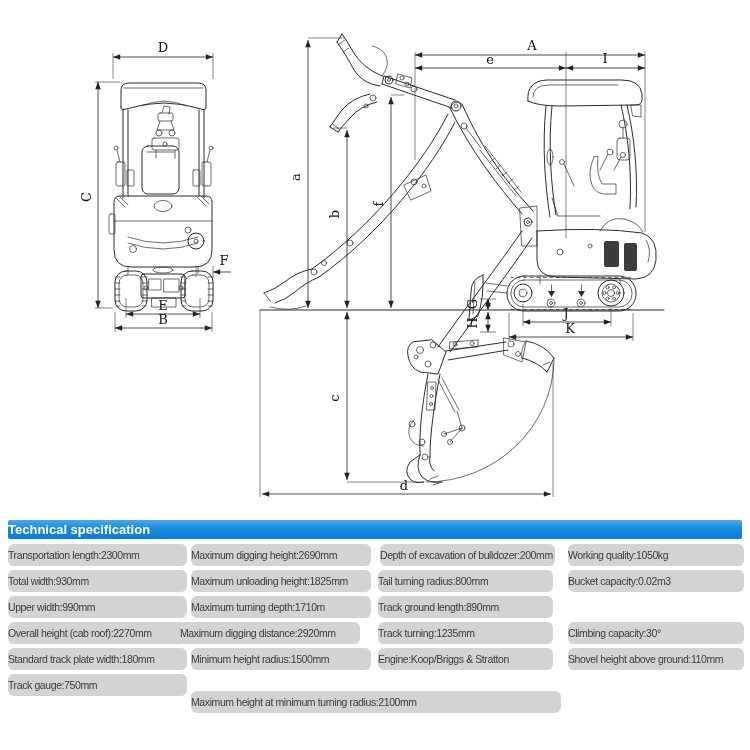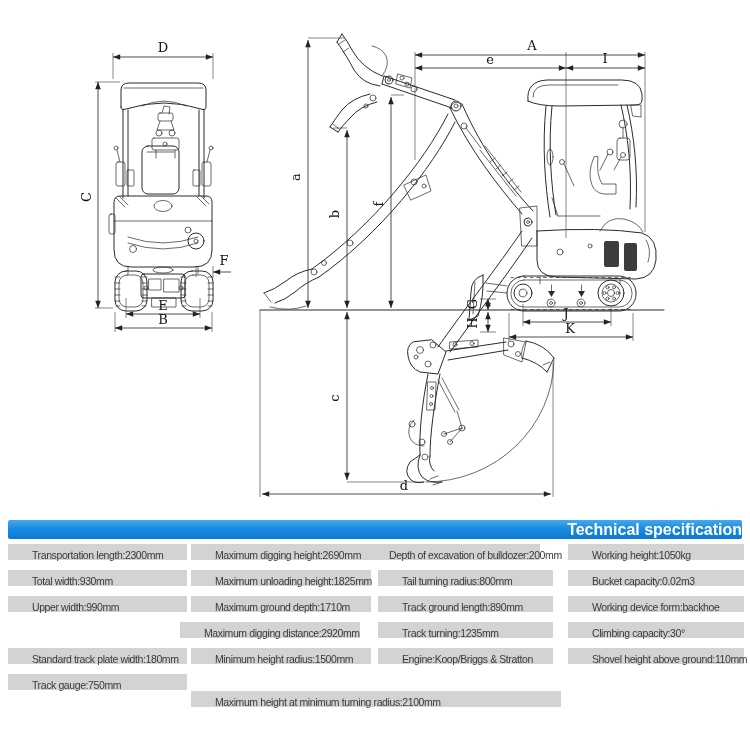--- a/index.html
+++ b/index.html
@@ -7,25 +7,25 @@
          font-family:"Liberation Sans",sans-serif;}
   svg text.lbl{font-family:"DejaVu Serif","Liberation Serif",serif;font-size:13px;fill:#111;}
   .art{stroke:#2b2b2b;stroke-width:1;fill:none;stroke-linecap:round;stroke-linejoin:round;}
   .art2{stroke:#2b2b2b;stroke-width:.7;fill:none;stroke-linecap:round;stroke-linejoin:round;}
   .dim{stroke:#222;stroke-width:.8;fill:none;}
   .ext{stroke:#333;stroke-width:.6;fill:none;}
   .fillc{fill:#2b2b2b;stroke:none;}
   .vent{fill:#3c3c3c;stroke:none;}
   .spec-header{position:absolute;left:8px;top:520px;width:734px;height:19px;
       background:linear-gradient(#45a9ef 0%,#1b8ade 45%,#0c78d3 100%);
-      border-radius:2px;color:#fff;font-weight:bold;font-size:16px;
-      text-align:right;line-height:19px;}
-  .cell{position:absolute;height:16px;line-height:22px;background:#d3d3d3;
-      color:#3a3a3a;font-size:10.5px;letter-spacing:-0.4px;padding-left:24px;
-      white-space:nowrap;box-sizing:border-box;}
+      border-radius:2px;color:#fff;font-weight:bold;font-size:13px;
+      text-align:left;line-height:19px;}
+  .cell{position:absolute;height:22px;line-height:22px;background:#d3d3d3;
+      color:#3a3a3a;font-size:10.5px;letter-spacing:-0.4px;padding-left:0;
+      white-space:nowrap;box-sizing:border-box;border-radius:6px;}
 </style>
 </head>
 <body>
 
 <div class="stage">
 
 <svg width="750" height="520" viewBox="0 0 750 520">
   <defs>
     <marker id="arw" viewBox="0 0 10 8" refX="9.5" refY="4" markerWidth="10" markerHeight="8" orient="auto-start-reverse">
       <path d="M0.5,0.5 L9.5,4 L0.5,7.5 Z" fill="#222"></path>
@@ -290,33 +290,33 @@
 </svg>
 
   
   <div class="spec-header">
     <span>Technical specification</span>
   </div>
 
   
   <div class="cell" style="left:8px;top:544px;width:179px">Transportation length:2300mm</div>
   <div class="cell" style="left:191px;top:544px;width:180px">Maximum digging height:2690mm</div>
-  <div class="cell" style="left:365px;top:544px;width:175px">Depth of excavation of bulldozer:200mm</div>
-  <div class="cell" style="left:568px;top:544px;width:176px">Working height:1050kg</div>
+  <div class="cell" style="left:380px;top:544px;width:175px">Depth of excavation of bulldozer:200mm</div>
+  <div class="cell" style="left:568px;top:544px;width:176px">Working quality:1050kg</div>
   
   <div class="cell" style="left:8px;top:570px;width:179px">Total width:930mm</div>
   <div class="cell" style="left:191px;top:570px;width:180px">Maximum unloading height:1825mm</div>
   <div class="cell" style="left:378px;top:570px;width:175px">Tail turning radius:800mm</div>
   <div class="cell" style="left:568px;top:570px;width:176px">Bucket capacity:0.02m3</div>
   
   <div class="cell" style="left:8px;top:596px;width:179px">Upper width:990mm</div>
-  <div class="cell" style="left:191px;top:596px;width:180px">Maximum ground depth:1710m</div>
+  <div class="cell" style="left:191px;top:596px;width:180px">Maximum turning depth:1710m</div>
   <div class="cell" style="left:378px;top:596px;width:175px">Track ground length:890mm</div>
-  <div class="cell" style="left:568px;top:596px;width:176px">Working device form:backhoe</div>
-  
+  
+  <div class="cell" style="left:8px;top:622px;width:179px">Overall height (cab roof):2270mm</div>
   <div class="cell" style="left:180px;top:622px;width:180px">Maximum digging distance:2920mm</div>
   <div class="cell" style="left:378px;top:622px;width:175px">Track turning:1235mm</div>
   <div class="cell" style="left:568px;top:622px;width:176px">Climbing capacity:30°</div>
   
   <div class="cell" style="left:8px;top:648px;width:179px">Standard track plate width:180mm</div>
   <div class="cell" style="left:191px;top:648px;width:180px">Minimum height radius:1500mm</div>
   <div class="cell" style="left:378px;top:648px;width:175px">Engine:Koop/Briggs &amp; Stratton</div>
   <div class="cell" style="left:568px;top:648px;width:176px">Shovel height above ground:110mm</div>
   
   <div class="cell" style="left:8px;top:674px;width:179px">Track gauge:750mm</div>

